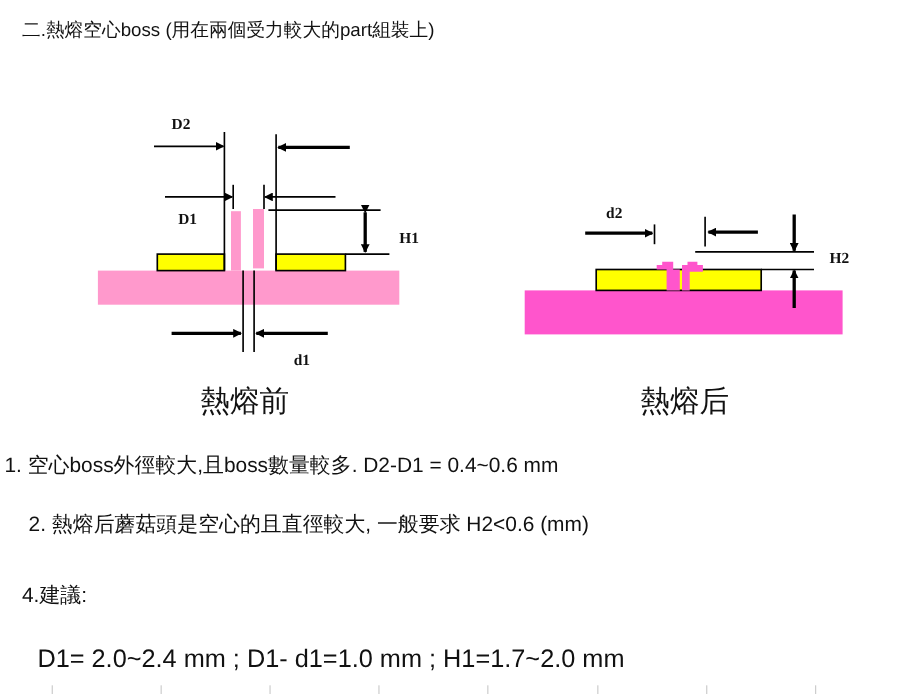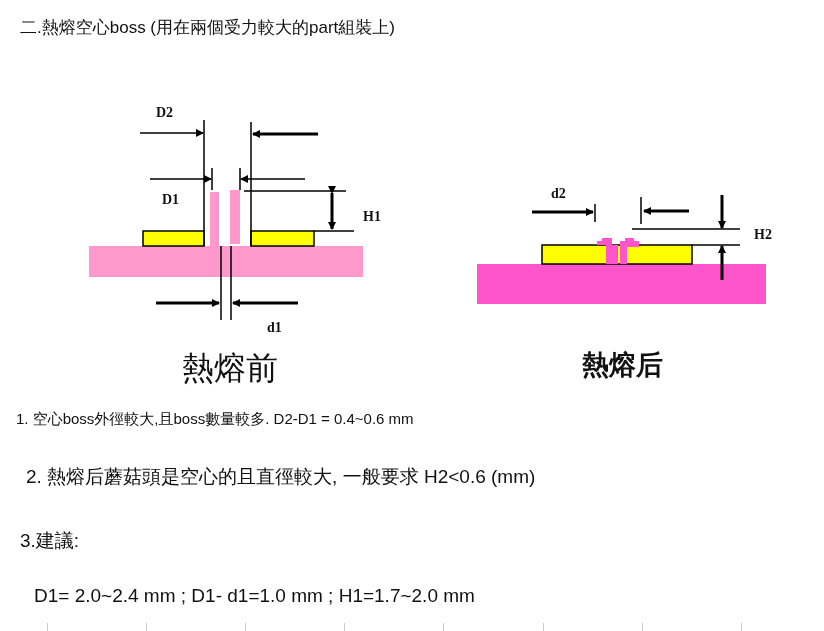--- a/index.html
+++ b/index.html
@@ -1,25 +1,25 @@
 <!DOCTYPE html>
 <html><head>
 <meta charset="utf-8">
 <style>
   html, body { margin:0; padding:0; background:#ffffff; }
   body { width:824px; height:631px; position:relative; overflow:hidden;
          font-family:"Liberation Sans","DejaVu Sans",sans-serif; color:#111; }
   .t { position:absolute; white-space:nowrap; }
   #title { left:20px; top:16px; font-size:17px; }
-  #cap-before { left:182px; top:347px; font-size:32px;text-align:center; }
-  #cap-after { left:582px; top:347px; font-size:27px;font-weight:bold; }
-  #note1 { left:16px; top:410px; font-size:15px; }
+  #cap-before { left:182px; top:347px; font-size:27px;text-align:center; }
+  #cap-after { left:582px; top:347px; font-size:27px; }
+  #note1 { left:4px; top:410px; font-size:19px; }
   #note2 { left:26px; top:464px; font-size:19px; }
   #note3 { left:20px; top:528px; font-size:19px; }
-  #rec { left:34px; top:585px; font-size:19px; }
+  #rec { left:34px; top:585px; font-size:23px; }
   svg { position:absolute; left:0; top:0; }
   .lbl { font-family:"Liberation Serif","DejaVu Serif",serif; font-size:14px; font-weight:bold; fill:#111; }
   .tick { position:absolute; top:623px; width:1px; height:8px; background:#c8c8c8; }
 </style>
 </head>
 <body>
 
 <div class="t" id="title">二.熱熔空心boss (用在兩個受力較大的part組裝上)</div>
 
 <svg width="824" height="631">
@@ -82,21 +82,21 @@
     <text class="lbl" x="551" y="198">d2</text>
     <text class="lbl" x="754" y="239">H2</text>
   </g>
 </svg>
 
 <div class="t" id="cap-before">熱熔前</div>
 <div class="t" id="cap-after">熱熔后</div>
 
 <div class="t" id="note1">1.  空心boss外徑較大,且boss數量較多.  D2-D1 = 0.4~0.6 mm</div>
 <div class="t" id="note2">2. 熱熔后蘑菇頭是空心的且直徑較大, 一般要求 H2&lt;0.6 (mm)</div>
-<div class="t" id="note3">3.建議:</div>
+<div class="t" id="note3">4.建議:</div>
 <div class="t" id="rec">D1= 2.0~2.4 mm ;  D1- d1=1.0 mm  ; H1=1.7~2.0 mm</div>
 
 <div>
   <div class="tick" style="left:47px"></div>
   <div class="tick" style="left:146px"></div>
   <div class="tick" style="left:245px"></div>
   <div class="tick" style="left:344px"></div>
   <div class="tick" style="left:443px"></div>
   <div class="tick" style="left:543px"></div>
   <div class="tick" style="left:642px"></div>

